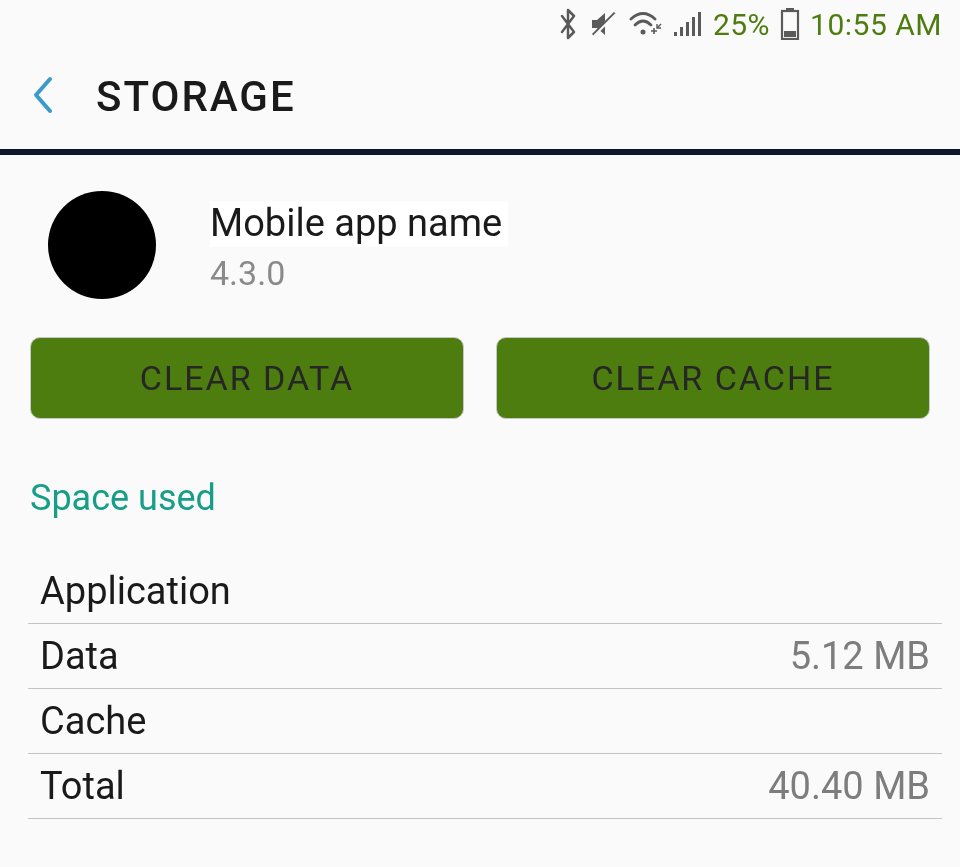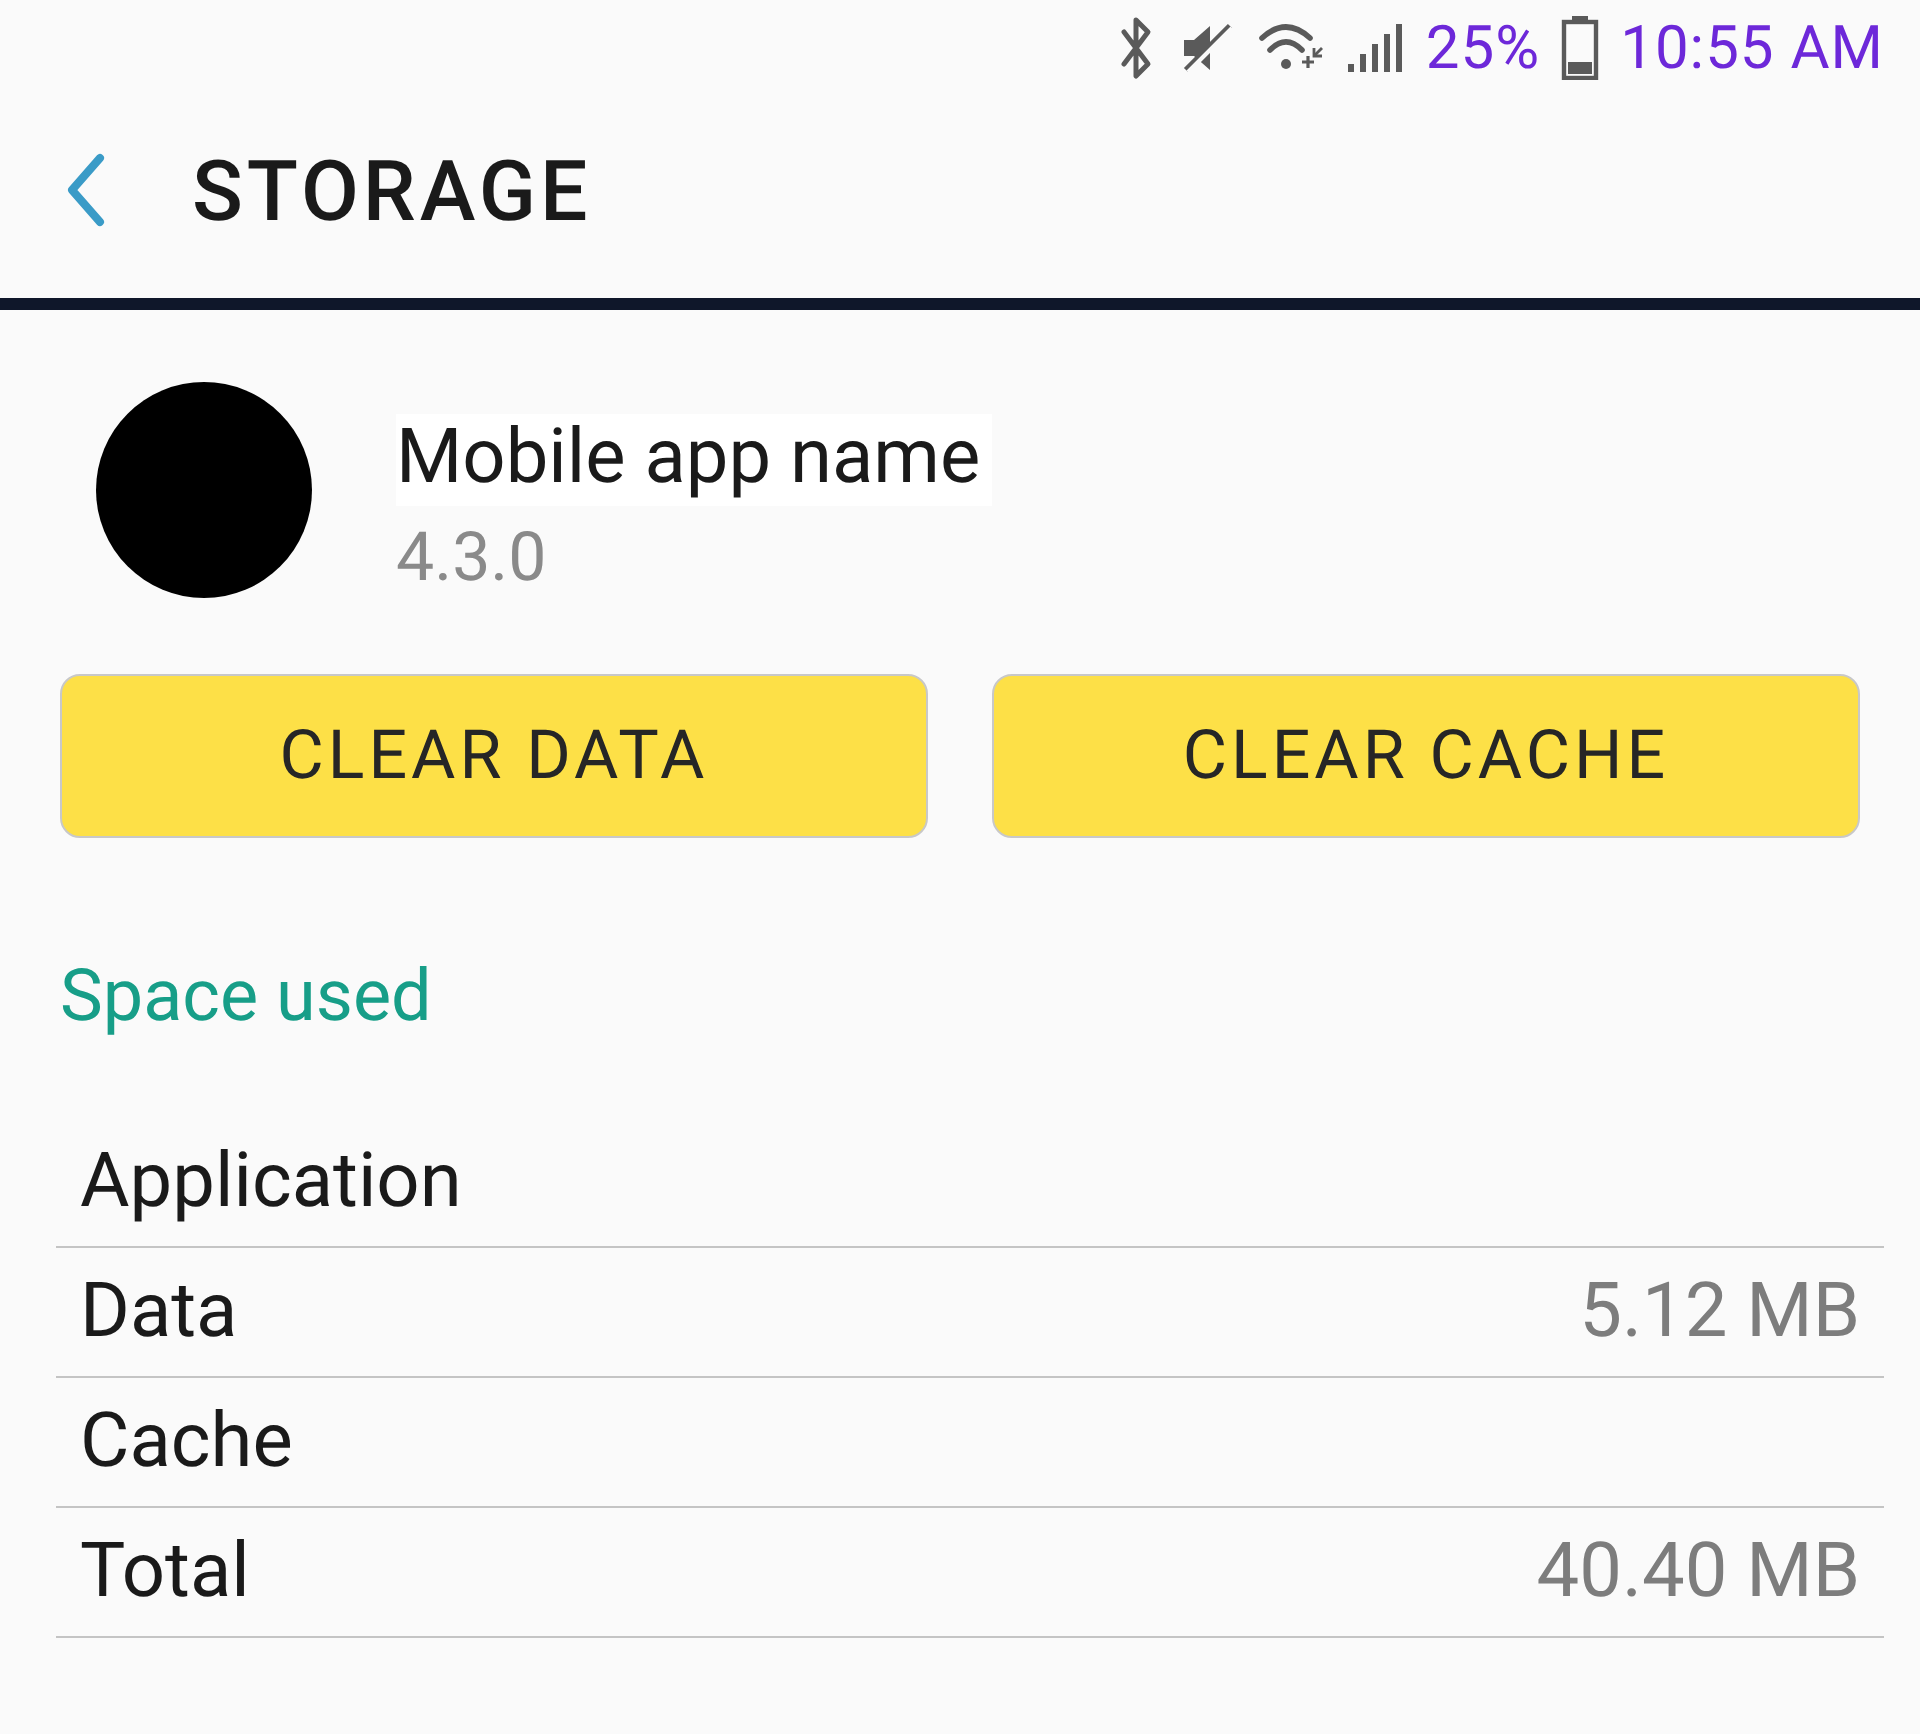--- a/index.html
+++ b/index.html
@@ -21,44 +21,44 @@
       padding: 8px 18px 8px 18px;
       gap: 10px;
       height: 48px;
       color: #5a5a5a;
     }
     .status-bar svg {
       display: block;
     }
     .status-text {
       font-size: 30px;
-      color: #6d28d9;
+      color: #4d7c0f;
       letter-spacing: 0.5px;
     }
     .header {
       display: flex;
       align-items: center;
       padding: 24px 30px 28px 30px;
       gap: 40px;
       border-bottom: 6px solid #0f172a;
     }
     .back-chevron {
       color: #2a8cb5;
     }
     .header-title {
       font-size: 42px;
       font-weight: 500;
       letter-spacing: 2px;
       color: #1a1a1a;
     }
     .app-info {
       display: flex;
-      align-items: flex-end;
+      align-items: center;
       padding: 36px 30px 20px 48px;
-      gap: 42px;
+      gap: 54px;
     }
     .app-icon {
       width: 108px;
       height: 108px;
       border-radius: 50%;
       background: #000;
       flex-shrink: 0;
     }
     .app-text {
       padding-top: 4px;
@@ -78,21 +78,21 @@
     .button-row {
       display: flex;
       gap: 32px;
       padding: 18px 30px 30px 30px;
     }
     .action-btn {
       flex: 1;
       height: 82px;
       border: 1px solid #c8c8c8;
       border-radius: 10px;
-      background: #fde047;
+      background: #4d7c0f;
       font-size: 34px;
       letter-spacing: 2px;
       color: #262626;
       font-family: inherit;
       cursor: pointer;
     }
     .section-title {
       padding: 28px 30px 18px 30px;
       font-size: 36px;
       color: #179e88;

